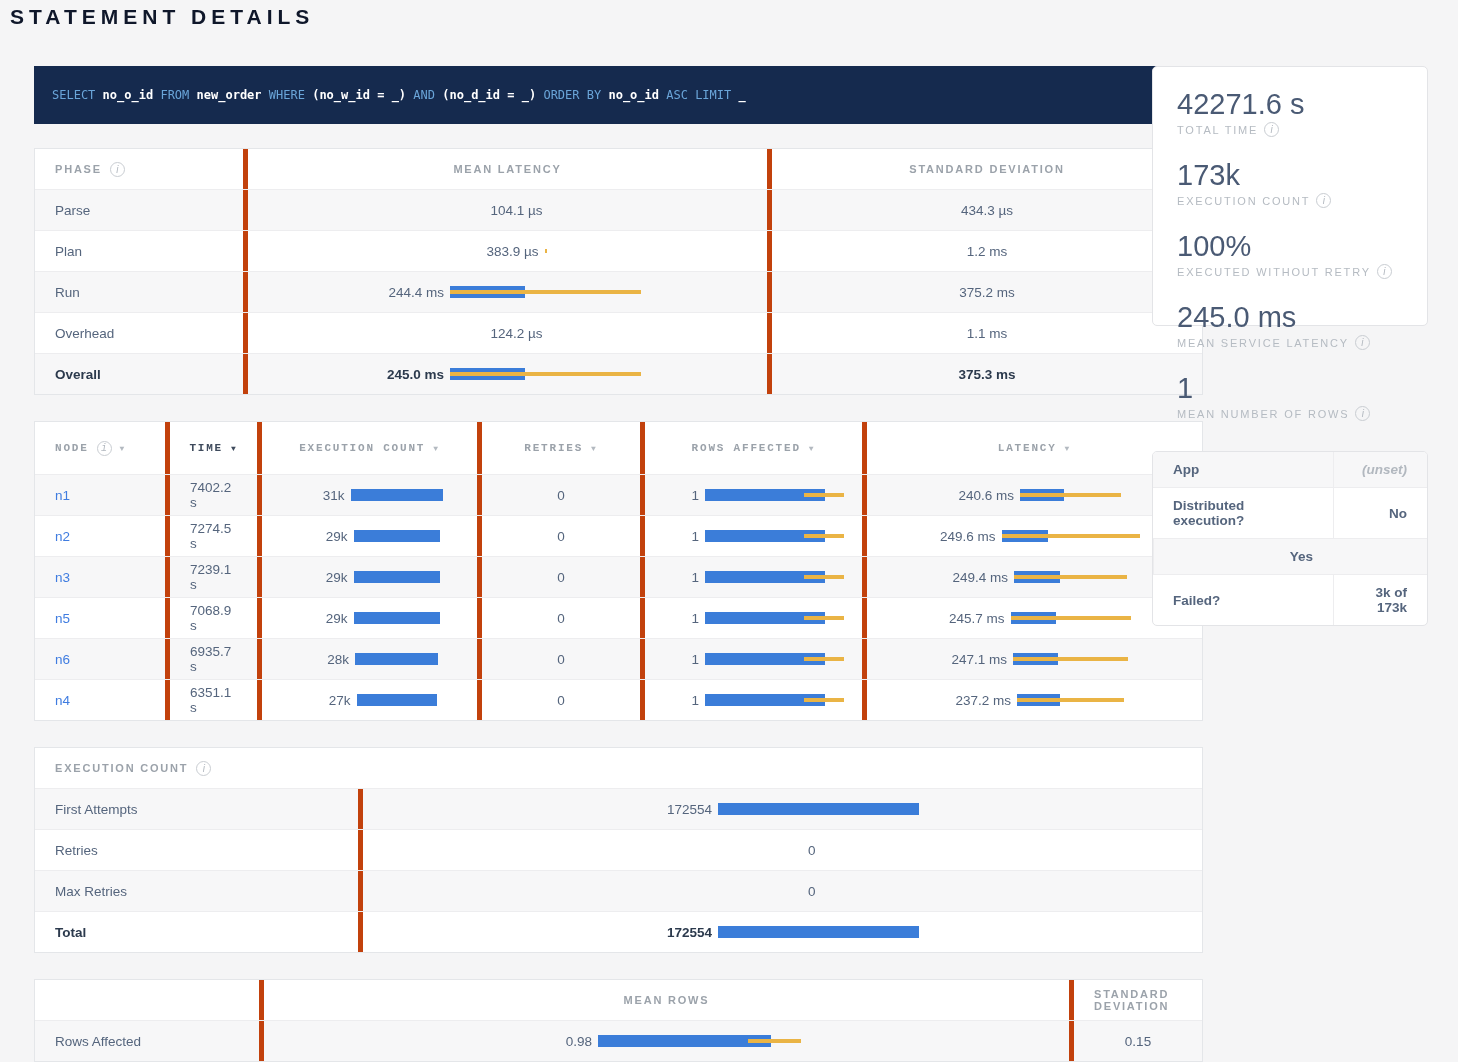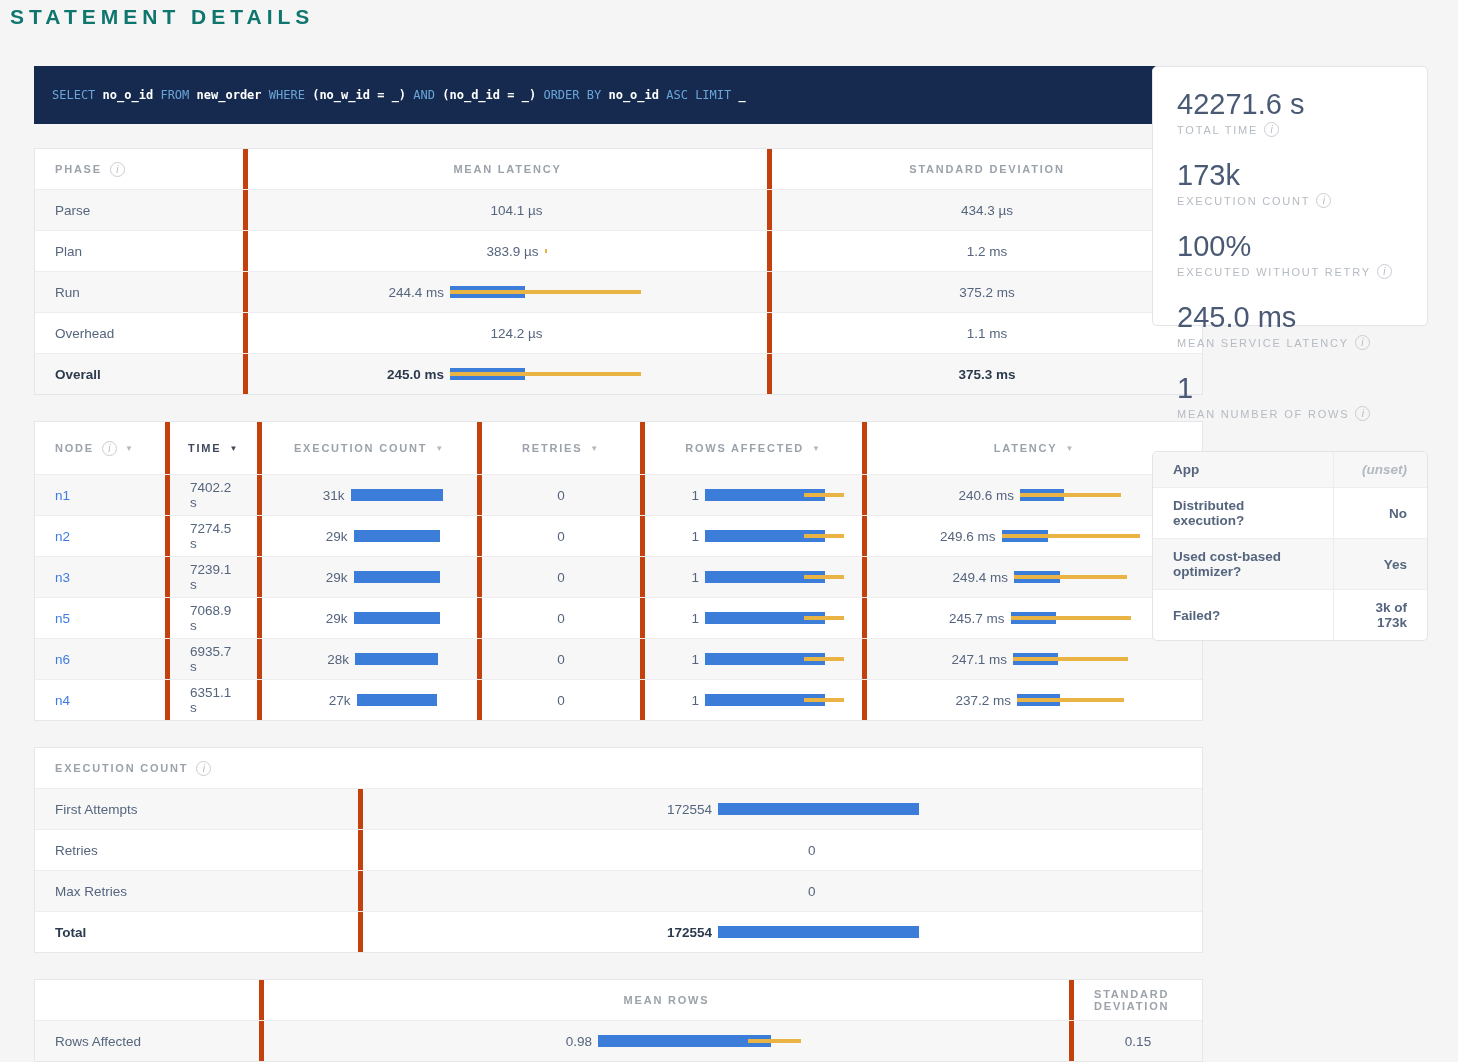--- a/index.html
+++ b/index.html
@@ -7,21 +7,21 @@
   body {
     font-family:"Liberation Sans", sans-serif;
     background:#f5f5f6;
     color:#55657d;
     position:relative;
     overflow:hidden;
   }
   .page-title {
     position:absolute; left:10px; top:5px;
     font-size:21px; font-weight:700; letter-spacing:5px;
-    color:#0f766e;
+    color:#0f172a;
   }
   .main { position:absolute; left:34px; top:66px; width:1169px; }
 
   
   .sql-box {
     background:#152a4e; height:58px; display:flex; align-items:center;
     padding:0 18px; margin-bottom:24px;
   }
   .sql-box code {
     font-family:"DejaVu Sans Mono", monospace;
@@ -43,21 +43,21 @@
   .hdr .cell {
     font-size:11px; font-weight:bold; letter-spacing:1.8px;
     color:#9ba2aa; text-transform:uppercase;
   }
   .hdr { border-top:none; }
   .phase-grid { grid-template-columns:208px 524px 1fr; }
   .node-grid  { grid-template-columns:130px 92px 220px 163px 222px 1fr; }
   .exec-grid  { grid-template-columns:323px 1fr; }
   .rowsa-grid { grid-template-columns:224px 810px 1fr; }
   .exec-hdr-grid { grid-template-columns:1fr; }
-  .node-tbl .hdr .cell { height:52px; }
+  .node-tbl .hdr .cell { height:52px;font-family:Liberation Mono, monospace; }
   .bold-txt { font-weight:bold; color:#2c3a4d; }
 
   .val { display:inline-block; text-align:right; flex:0 0 auto; }
   .right { justify-content:flex-end; }
   .center { justify-content:center; }
 
   
   .bar { position:relative; height:16px; flex:0 0 auto; margin-left:6px; }
   .bar-blue { position:absolute; left:0; top:2px; height:12px; background:#3b7dd9; }
   .bar-yellow { position:absolute; top:6px; height:4px; background:#eab445; }
@@ -461,20 +461,19 @@
 <div class="card card-app" id="app-card">
     <div class="app-row alt">
       <div class="app-cell">App</div>
       <div class="app-cell v muted-italic">(unset)</div>
     </div>
     <div class="app-row">
       <div class="app-cell">Distributed execution?</div>
       <div class="app-cell v">No</div>
     </div>
     <div class="app-row alt">
-      <div class="app-cell">Used cost-based optimizer?</div>
       <div class="app-cell v">Yes</div>
     </div>
     <div class="app-row">
       <div class="app-cell">Failed?</div>
       <div class="app-cell v">3k of 173k</div>
     </div>
   </div>
 
 </body></html>

